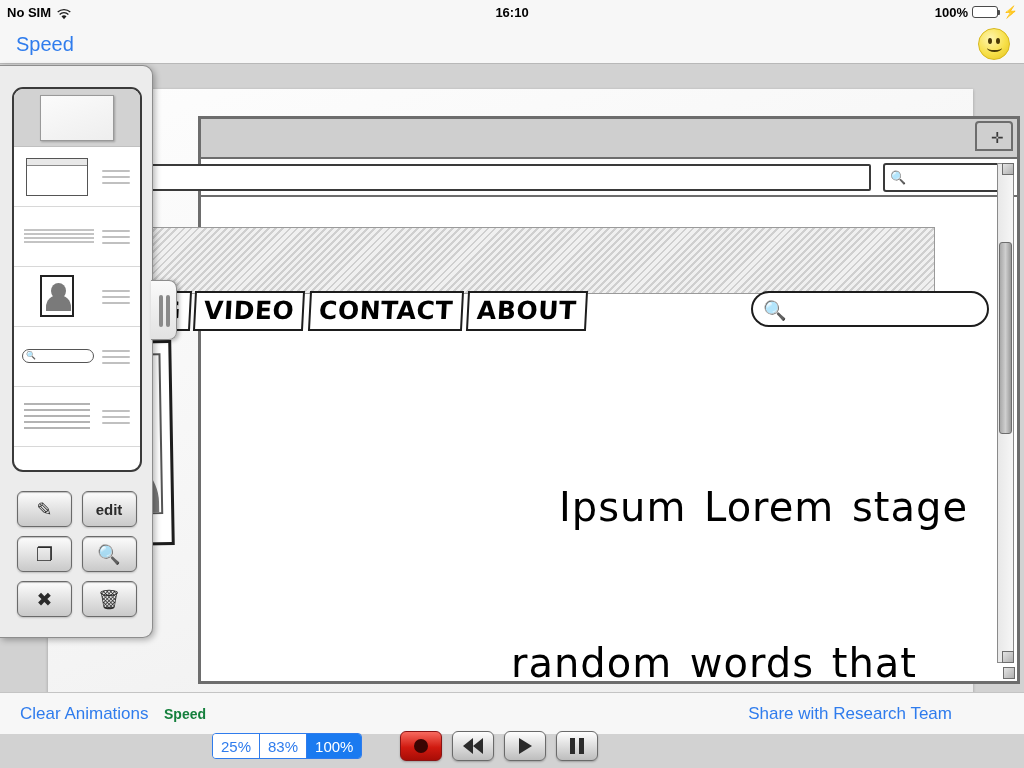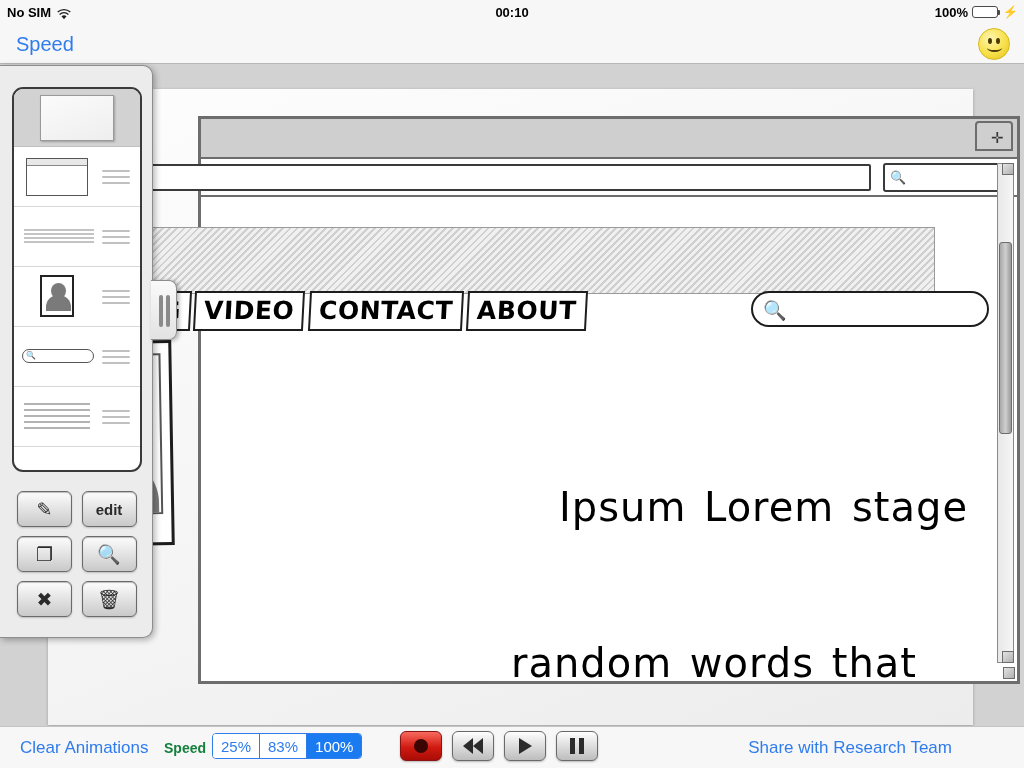--- a/index.html
+++ b/index.html
@@ -255,21 +255,21 @@
     border-radius: 50%; background: radial-gradient(circle at 35% 30%,#fff,#efefef);
     box-shadow: 0 1px 3px rgba(0,0,0,.4); cursor: pointer;
   }
   .tl-time {
     position: absolute; right: 14px; top: 8px; font-size: 15px; color: #fff;
     text-shadow: 0 1px 1px rgba(0,0,0,.35);
   }
 
   
   .bottombar {
-    position: absolute; left: 0; top: 726px; width: 1024px; height: 42px;
+    position: absolute; left: 0; top: 692px; width: 1024px; height: 42px;
     background: #f7f7f7; border-top: 1px solid #c4c4c4;
   }
   .clear-anim {
     position: absolute; left: 20px; top: 11px; font-size: 17px; color: #2f7ced; cursor: pointer;
   }
   .speed-label { position: absolute; left: 164px; top: 13px; font-size: 14px; font-weight: bold; color: #15803d; }
   .seg {
     position: absolute; left: 212px; top: 733px; height: 26px; display: flex;
     border: 1px solid #2f7ced; border-radius: 4px; overflow: hidden;
   }
@@ -310,21 +310,21 @@
     <div class="sb-left">
       <span>No SIM</span>
       <span class="wifi-ico">
         <svg viewBox="0 0 14 11" width="14" height="11">
           <path d="M7 10.3 L4.5 7.2 a3.9 3.9 0 0 1 5 0 Z" fill="#1d1d1d"></path>
           <path d="M2.6 5.4 a6.6 6.6 0 0 1 8.8 0" stroke="#1d1d1d" stroke-width="1.3" fill="none"></path>
           <path d="M0.7 3.1 a9.4 9.4 0 0 1 12.6 0" stroke="#1d1d1d" stroke-width="1.3" fill="none"></path>
         </svg>
       </span>
     </div>
-    <div class="sb-center">00:10</div>
+    <div class="sb-center">16:10</div>
     <div class="sb-right">
       <span>100%</span>
       <span class="batt"><span class="batt-fill"></span></span>
       <span class="bolt">⚡</span>
     </div>
   </div>
 
   <div class="navbar">
     <div class="nav-back">Speed</div>
     <div class="smiley">

